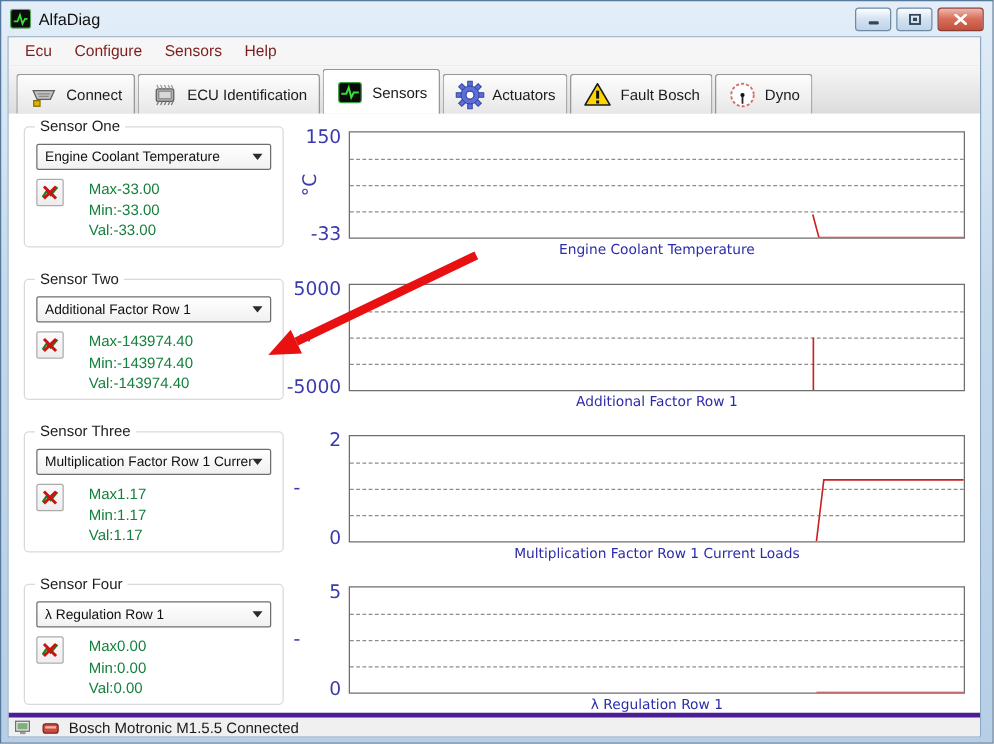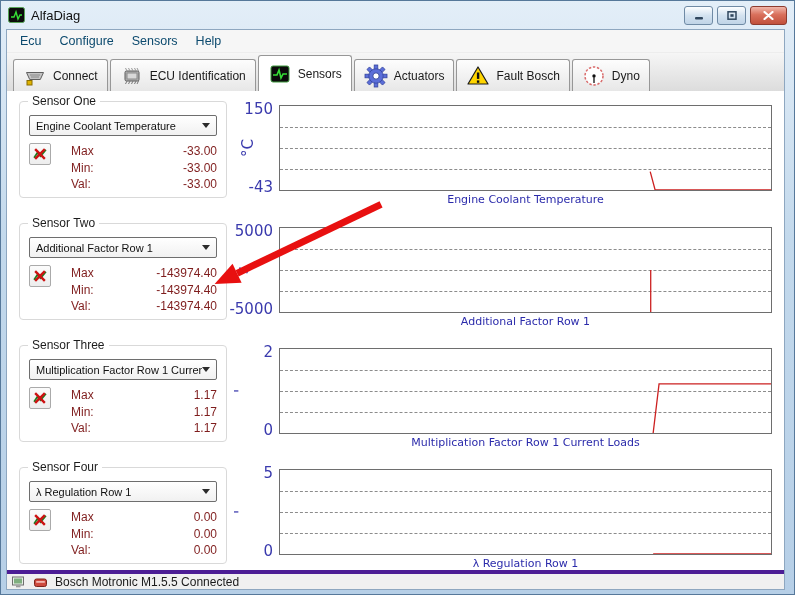--- a/index.html
+++ b/index.html
@@ -14,21 +14,21 @@
   .winbtns { margin-left:auto; display:flex; gap:4px; }
   .wbtn { width:29px; height:19px; border:1px solid #6f8aa5; border-radius:3px;
           background:linear-gradient(#fdfeff,#d3e2f0 50%,#c0d4e7); display:flex; align-items:center; justify-content:center; cursor:default; }
   .wbtn.close { width:37px; border-color:#8e3b2f; background:linear-gradient(#f0b7ab,#d9705c 45%,#c1503c); }
 
   
   .frame { position:absolute; left:5px; right:9px; top:28px; bottom:4px;
            display:flex; flex-direction:column; border:1px solid #8ea7c0; background:#fff; }
 
   .menubar { background:#f6f6f6; display:flex; padding:1px 4px; border-bottom:1px solid #ededed; }
-  .menu-item { padding:3px 9px; font-size:12.5px; color:#0c4a6e; }
+  .menu-item { padding:3px 9px; font-size:12.5px; color:#7f1d1d; }
 
   .tabstrip { height:38px; background:linear-gradient(#f6f6f6,#dcdcdc); display:flex; align-items:flex-end; padding-left:6px; }
   .tab { display:flex; align-items:center; gap:6px; height:32px; padding:0 9px; margin-right:2px;
          border:1px solid #979797; border-bottom:none; border-radius:3px 3px 0 0;
          background:linear-gradient(#fdfdfd,#e7e7e7); font-size:12px; color:#1a1a1a; white-space:nowrap; }
   .tab.active { background:#fff; height:36px; z-index:2; }
   .ticon { width:24px; height:24px; display:inline-flex; }
 
   
   .content { position:relative; flex:1; background:#fff; display:flex; overflow:hidden; }
@@ -39,21 +39,21 @@
   .gbox { position:relative; border:1px solid #d9d9d9; border-radius:4px; height:97px; padding:13px 9px 6px; margin-bottom:25px; background:#fff; }
   .glabel { position:absolute; top:-8px; left:8px; background:#fff; padding:0 4px; font-size:12px; color:#1c1c1c; }
   .combo { height:21px; border:1px solid #6e6e6e; border-radius:2px; background:linear-gradient(#ffffff,#f1f1f1);
            display:flex; align-items:center; justify-content:space-between; padding:0 6px; cursor:default; }
   .combo-text { font-size:11px; color:#111; white-space:nowrap; overflow:hidden; }
   .combo-arrow { width:0; height:0; border-left:4px solid transparent; border-right:4px solid transparent; border-top:5px solid #2b2b2b; }
   .stats { display:flex; margin-top:7px; gap:8px; }
   .noplot { width:22px; height:22px; border:1px solid #aaa; border-radius:2px; background:linear-gradient(#fbfbfb,#ededed);
             display:flex; align-items:center; justify-content:center; }
   .rows { flex:1; padding-left:12px; }
-  .r { display:flex; justify-content:space-between; font-size:12px; color:#7f1d1d; line-height:16.5px; }
+  .r { display:flex; justify-content:flex-start; font-size:12px; color:#15803d; line-height:16.5px; }
 
   
   .chart-block { position:relative; display:flex; height:86px; margin-top:17px; }
   .chart-block.first { margin-top:14px; }
   .ylab { position:relative; width:44px; color:#3a3aad; font-family:"DejaVu Sans",sans-serif; font-size:15px; }
   .yt { position:absolute; top:-5px; right:6px; }
   .yb { position:absolute; bottom:-5px; right:6px; }
   .yu { position:absolute; top:50%; left:6px; transform:translate(-2px,-50%) rotate(-90deg); }
   .plot { position:relative; flex:1; border:1px solid #6e6e6e; background:#fff; }
   .grid { position:absolute; left:0; right:0; border-top:1px dashed #8c8c8c; }
@@ -311,21 +311,21 @@
         </div>
 
       </div>
 
       <div class="right-col">
 
         <div class="chart-block first">
           <div class="ylab">
             <span class="yt">150</span>
             <span class="yu">°C</span>
-            <span class="yb">-43</span>
+            <span class="yb">-33</span>
           </div>
           <div class="plot">
             <div class="grid" style="top:25%"></div>
               <div class="grid" style="top:50%"></div>
               <div class="grid" style="top:75%"></div>
             <div class="trace">
                 <svg viewBox="0 0 100 100" preserveAspectRatio="none">
                   <polyline points="75.4,78.14 76.4,100.00 100,100.00" fill="none" stroke="#cc2020" stroke-width="1.3" vector-effect="non-scaling-stroke"></polyline>
                 </svg>
               </div>

